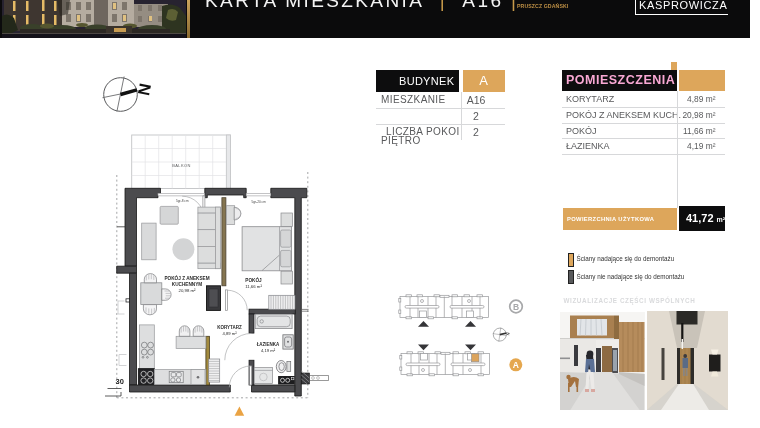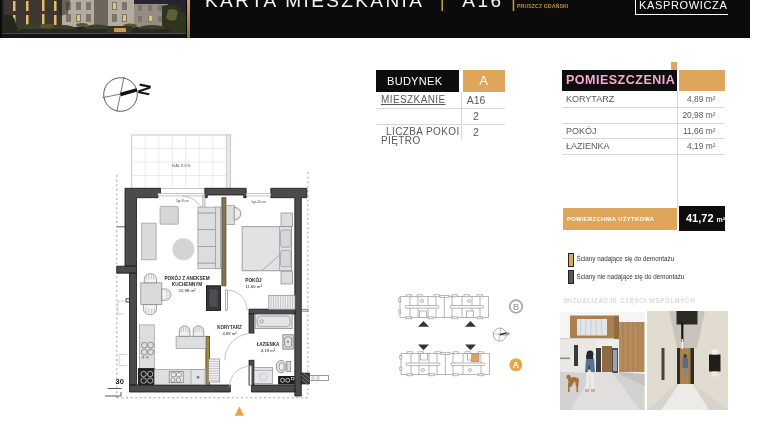--- a/index.html
+++ b/index.html
@@ -90,46 +90,47 @@
 <line x1="3.6" y1="-18" x2="-3.6" y2="17" stroke="#6a6b6d" stroke-width="0.9"></line>
 <line x1="-18" y1="3.2" x2="17" y2="-4" stroke="#6a6b6d" stroke-width="0.9"></line>
 <line x1="0" y1="0" x2="16.4" y2="-4.7" stroke="#111" stroke-width="3.4"></line>
 <g transform="translate(24.2,-5) rotate(101)">
           <text x="0" y="0" text-anchor="middle" dominant-baseline="central" font-size="16.5" font-weight="bold" fill="#111" font-family="Liberation Sans">N</text>
         </g>
 </g>
 </svg>
 </div>
 
-<div class="abs" style="left:376px;top:69.5px;width:83px;height:22px;background:#0d0d0e;color:#fff;font-size:11px;letter-spacing:0.3px;line-height:22px;padding-left:11px;box-sizing:border-box;">BUDYNEK</div>
+<div class="abs" style="left:376px;top:69.5px;width:83px;height:22px;background:#0d0d0e;color:#fff;font-size:11px;letter-spacing:0.3px;line-height:22px;padding-left:23px;box-sizing:border-box;">BUDYNEK</div>
 
 <div class="abs" style="left:462.5px;top:69.5px;width:42px;height:22px;background:#dda65b;color:#fff;font-size:13px;line-height:22px;text-align:center;">A</div>
 
 <div class="abs" style="left:376px;top:91.5px;width:129px;height:48px;font-size:10px;color:#58595b;">
-  <div style="position:absolute;left:5px;top:0;height:16px;line-height:16px;letter-spacing:0.4px;text-decoration:underline;">MIESZKANIE</div>
+  <div style="position:absolute;left:5px;top:0;height:16px;line-height:16px;letter-spacing:0.4px;">MIESZKANIE</div>
   <div style="position:absolute;left:76px;top:0;width:48px;height:16px;line-height:16px;text-align:center;font-size:10.5px;">A16</div>
   <div style="position:absolute;left:0;top:16px;width:129px;border-top:1px solid #d7d8da;"></div>
   <div style="position:absolute;left:5px;top:16px;height:16px;line-height:16px;letter-spacing:0.4px;margin-top:25px;">PIĘTRO</div>
   <div style="position:absolute;left:76px;top:16px;width:48px;height:16px;line-height:16px;text-align:center;font-size:10.5px;">2</div>
   <div style="position:absolute;left:0;top:32px;width:129px;border-top:1px solid #d7d8da;"></div>
   <div style="position:absolute;left:10px;top:32px;height:16px;line-height:16px;letter-spacing:0.4px;">LICZBA POKOI</div>
   <div style="position:absolute;left:76px;top:32px;width:48px;height:16px;line-height:16px;text-align:center;font-size:10.5px;">2</div>
   <div style="position:absolute;left:85px;top:0;height:48px;border-left:1px solid #d7d8da;"></div>
 </div>
 
 <div class="abs" style="left:671px;top:61.5px;width:5.5px;height:8px;background:#dda65b;"></div>
 
 <div class="abs" style="left:562px;top:70px;width:114.5px;height:21px;background:#0d0d0e;color:#f9a8d4;font-size:12.5px;font-weight:bold;letter-spacing:0.5px;line-height:21px;padding-left:4px;box-sizing:border-box;">POMIESZCZENIA</div>
 
 <div class="abs" style="left:678.5px;top:70px;width:46px;height:21px;background:#dda65b;"></div>
 
 <div class="abs" style="left:562px;top:91px;width:162.5px;height:64px;font-size:9px;color:#58595b;">
   <div style="position:absolute;left:4px;top:0;height:16px;line-height:16px;">KORYTARZ</div>
   <div style="position:absolute;right:9px;top:0;height:16px;line-height:16px;font-size:8.4px;">4,89 m²</div>
   <div style="position:absolute;left:0;top:15.8px;width:162.5px;border-top:1px solid #d7d8da;"></div>
+  <div style="position:absolute;left:4px;top:15.8px;height:16px;line-height:16px;">POKÓJ Z ANEKSEM KUCH.</div>
   <div style="position:absolute;right:9px;top:15.8px;height:16px;line-height:16px;font-size:8.4px;">20,98 m²</div>
   <div style="position:absolute;left:0;top:31.6px;width:162.5px;border-top:1px solid #d7d8da;"></div>
   <div style="position:absolute;left:4px;top:31.6px;height:16px;line-height:16px;">POKÓJ</div>
   <div style="position:absolute;right:9px;top:31.6px;height:16px;line-height:16px;font-size:8.4px;">11,66 m²</div>
   <div style="position:absolute;left:0;top:47.4px;width:162.5px;border-top:1px solid #d7d8da;"></div>
   <div style="position:absolute;left:4px;top:47.4px;height:16px;line-height:16px;">ŁAZIENKA</div>
   <div style="position:absolute;right:9px;top:47.4px;height:16px;line-height:16px;font-size:8.4px;">4,19 m²</div>
   <div style="position:absolute;left:0;top:63.2px;width:162.5px;border-top:1px solid #d7d8da;"></div>
 </div>
 

